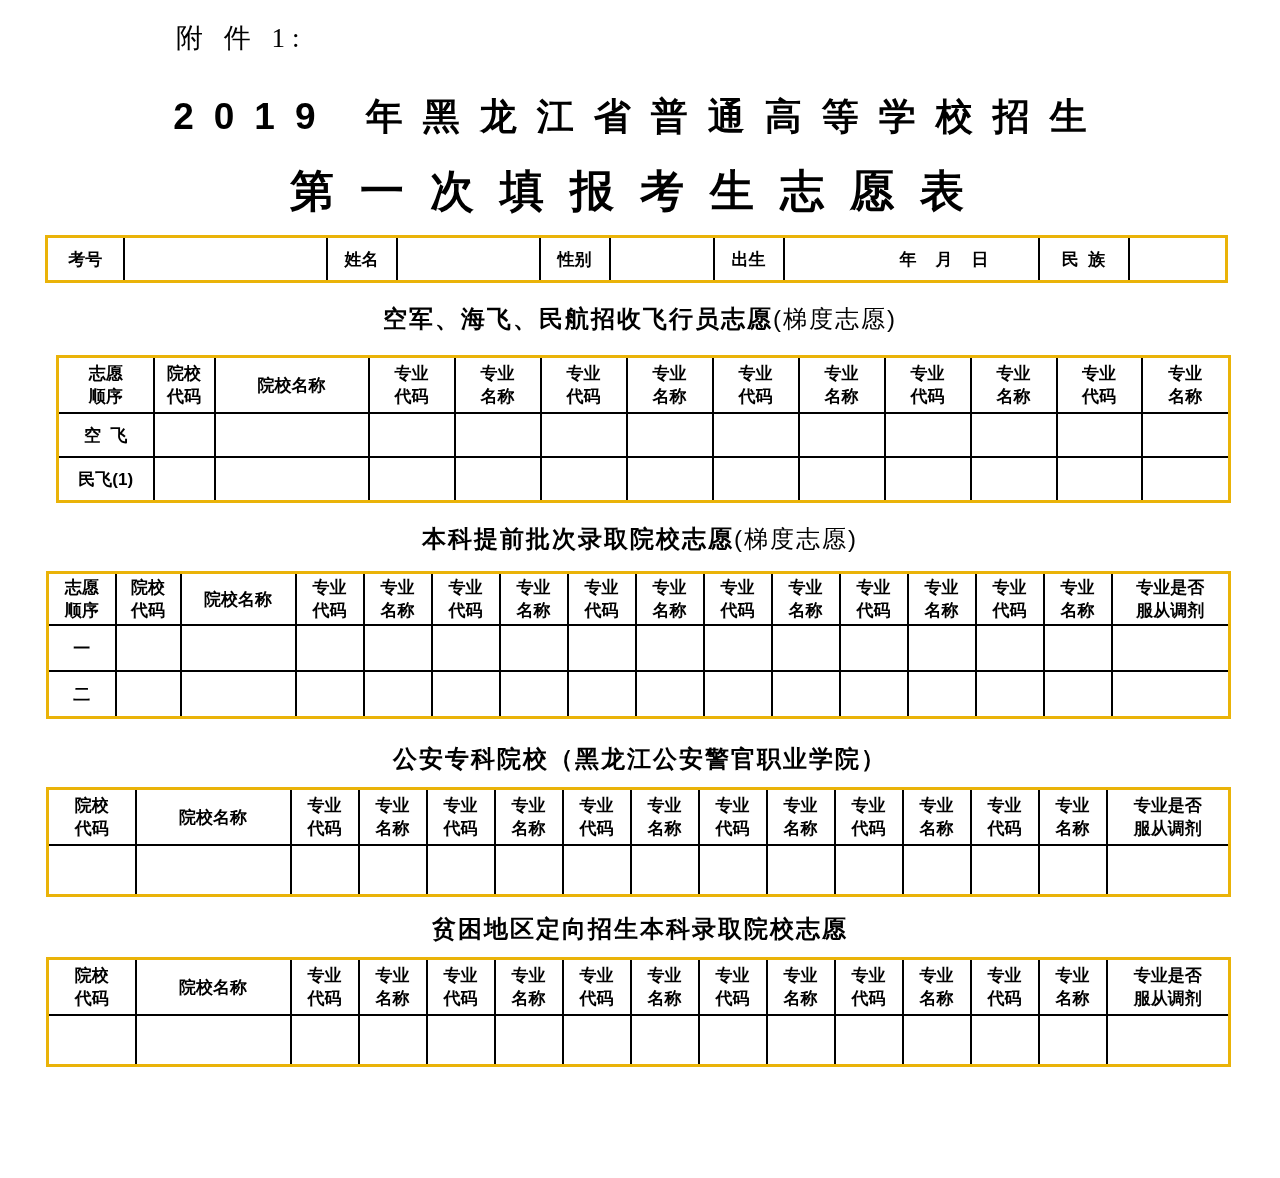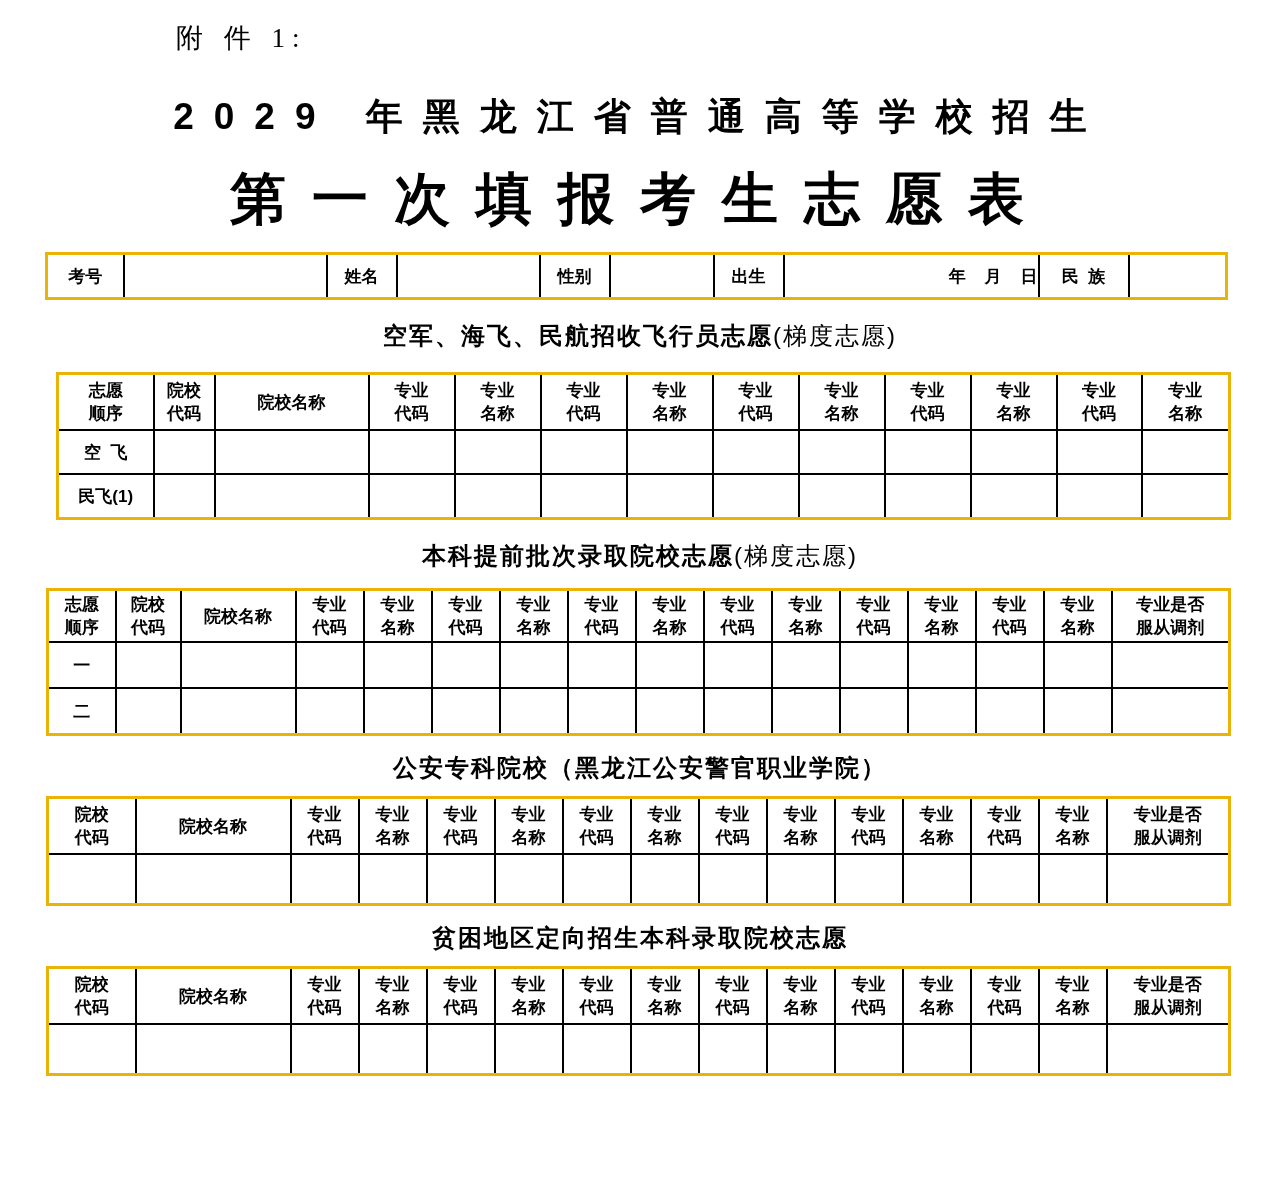--- a/index.html
+++ b/index.html
@@ -12,29 +12,29 @@
     margin:20px 0 0 176px;
     font-family:"Liberation Serif","DejaVu Serif",serif;
     font-size:27px;font-weight:normal;letter-spacing:7px;
   }
   .title1{
     margin-top:36px;text-align:center;
     font-size:37px;font-weight:bold;letter-spacing:20px;
   }
   .title2{
     margin-top:20px;text-align:center;
-    font-size:56px;font-weight:bold;letter-spacing:26px;
+    font-size:44px;font-weight:bold;letter-spacing:26px;
   }
   .section-title{
     text-align:center;font-size:24px;font-weight:bold;letter-spacing:2px;
   }
   .section-title .light{font-weight:normal;}
   .st1{margin-top:20px;}
   .st2{margin-top:20px;}
-  .st3{margin-top:16px;}
+  .st3{margin-top:24px;}
   .st4{margin-top:16px;}
 
   table{border-collapse:collapse;table-layout:fixed;}
   table.frm{border:3px solid #eab308;}
   table.frm td, table.frm th{
     border:2px solid #000;
     text-align:center;vertical-align:middle;
     font-size:17px;font-weight:bold;
     padding:0;overflow:hidden;
   }
@@ -53,21 +53,21 @@
   .t2 td{height:44px;}
 
   .t3{margin:12px 0 0 46px;width:1182px;}
   .t3 th{height:54px;}
   .t3 td{height:48px;}
 </style>
 </head>
 <body>
 
 <div class="attachment">附 件 1:</div>
-<div class="title1">2029 年黑龙江省普通高等学校招生</div>
+<div class="title1">2019 年黑龙江省普通高等学校招生</div>
 <div class="title2">第一次填报考生志愿表</div>
 
 <table class="frm info">
   <colgroup>
     <col style="width:77px">
       <col style="width:203px">
       <col style="width:70px">
       <col style="width:143px">
     <col style="width:70px">
       <col style="width:104px">
@@ -78,21 +78,21 @@
   </colgroup>
   <tbody>
       <tr>
     <td>考号</td>
     <td></td>
     <td>姓名</td>
     <td></td>
     <td>性别</td>
     <td></td>
     <td>出生</td>
-    <td class="pre" style="text-align:right;padding-left:66px;">年    月    日</td>
+    <td class="pre" style="text-align:center;padding-left:66px;">年    月    日</td>
     <td class="pre">民  族</td>
     <td></td>
   </tr>
 </tbody>
   </table>
 
 <div class="section-title st1">
   <span>空军、海飞、民航招收飞行员志愿</span><span class="light">(梯度志愿)</span>
 </div>
 

